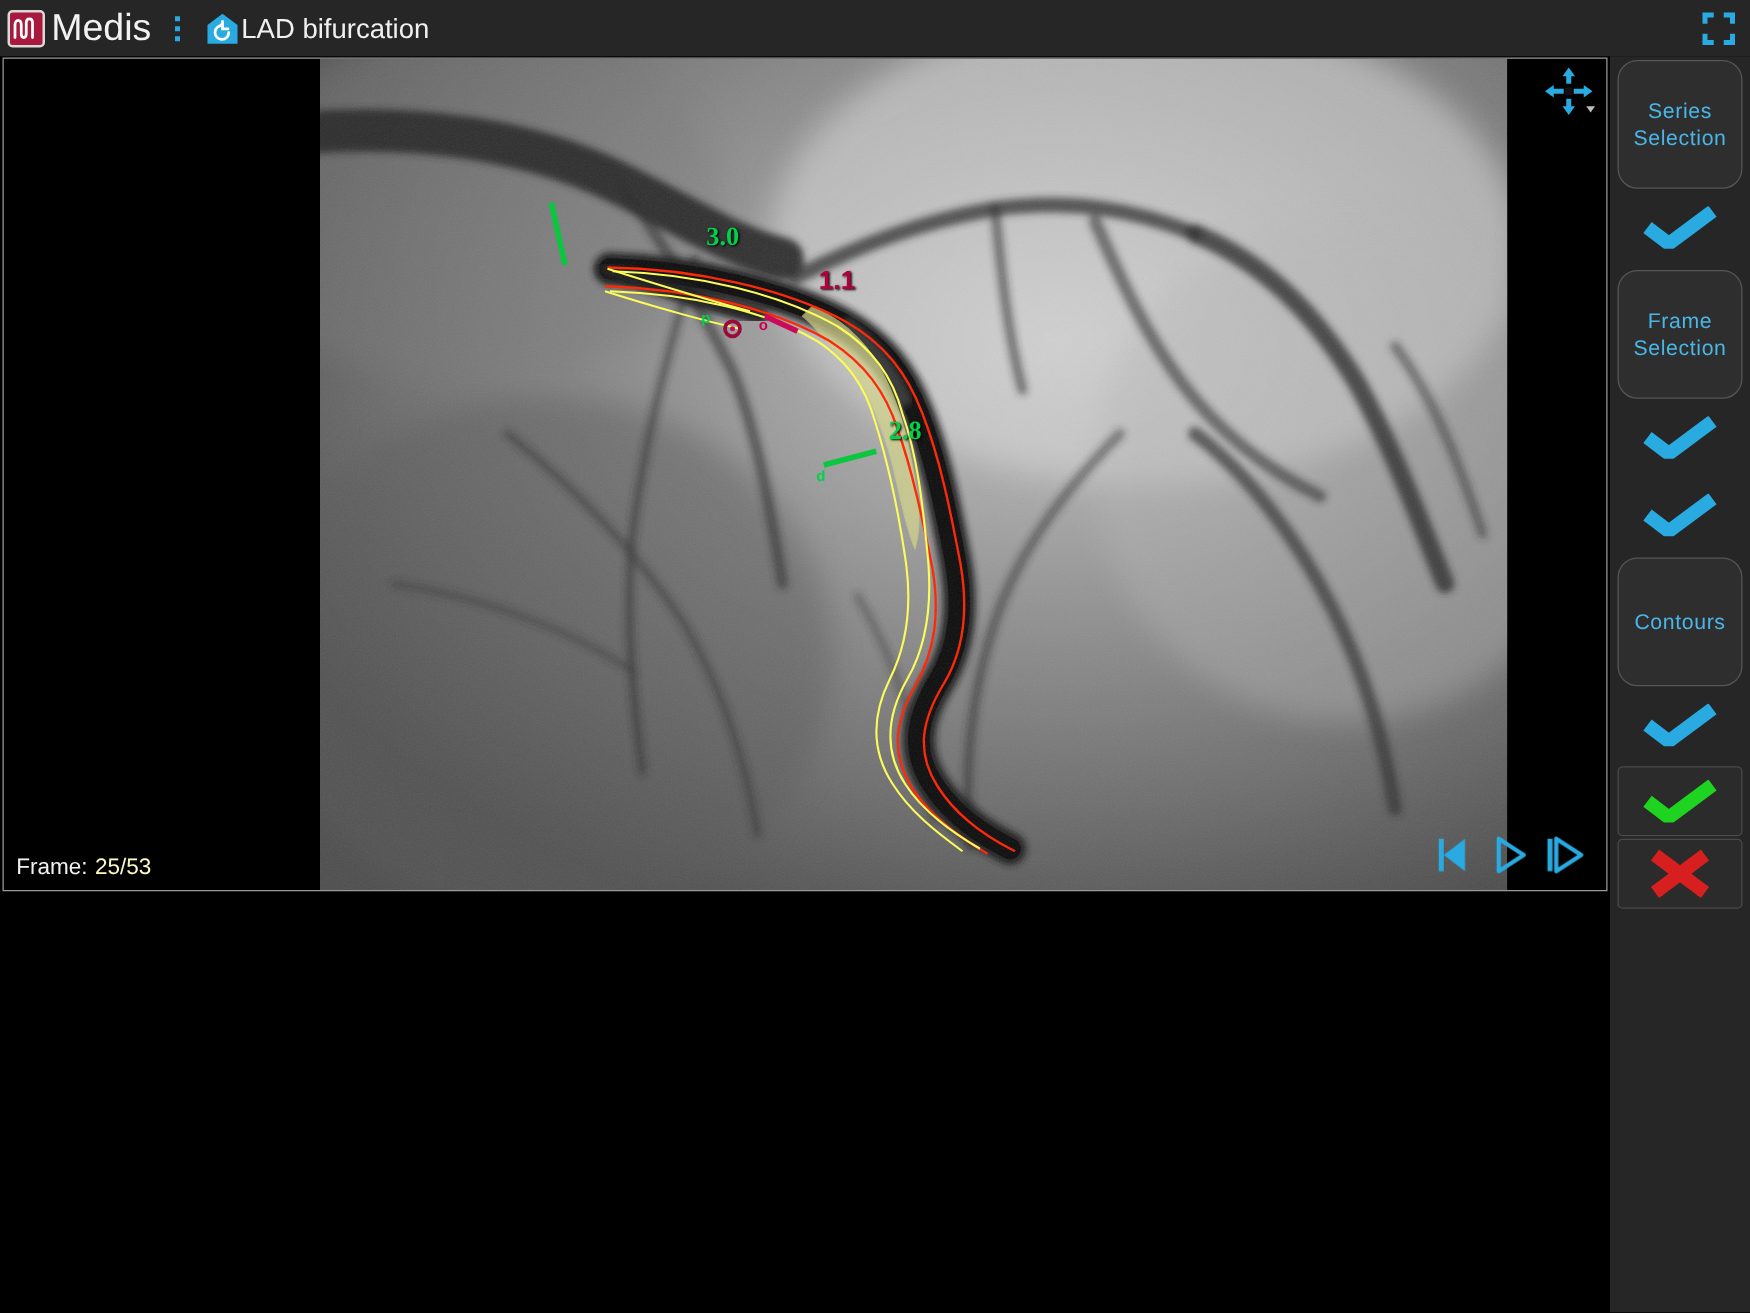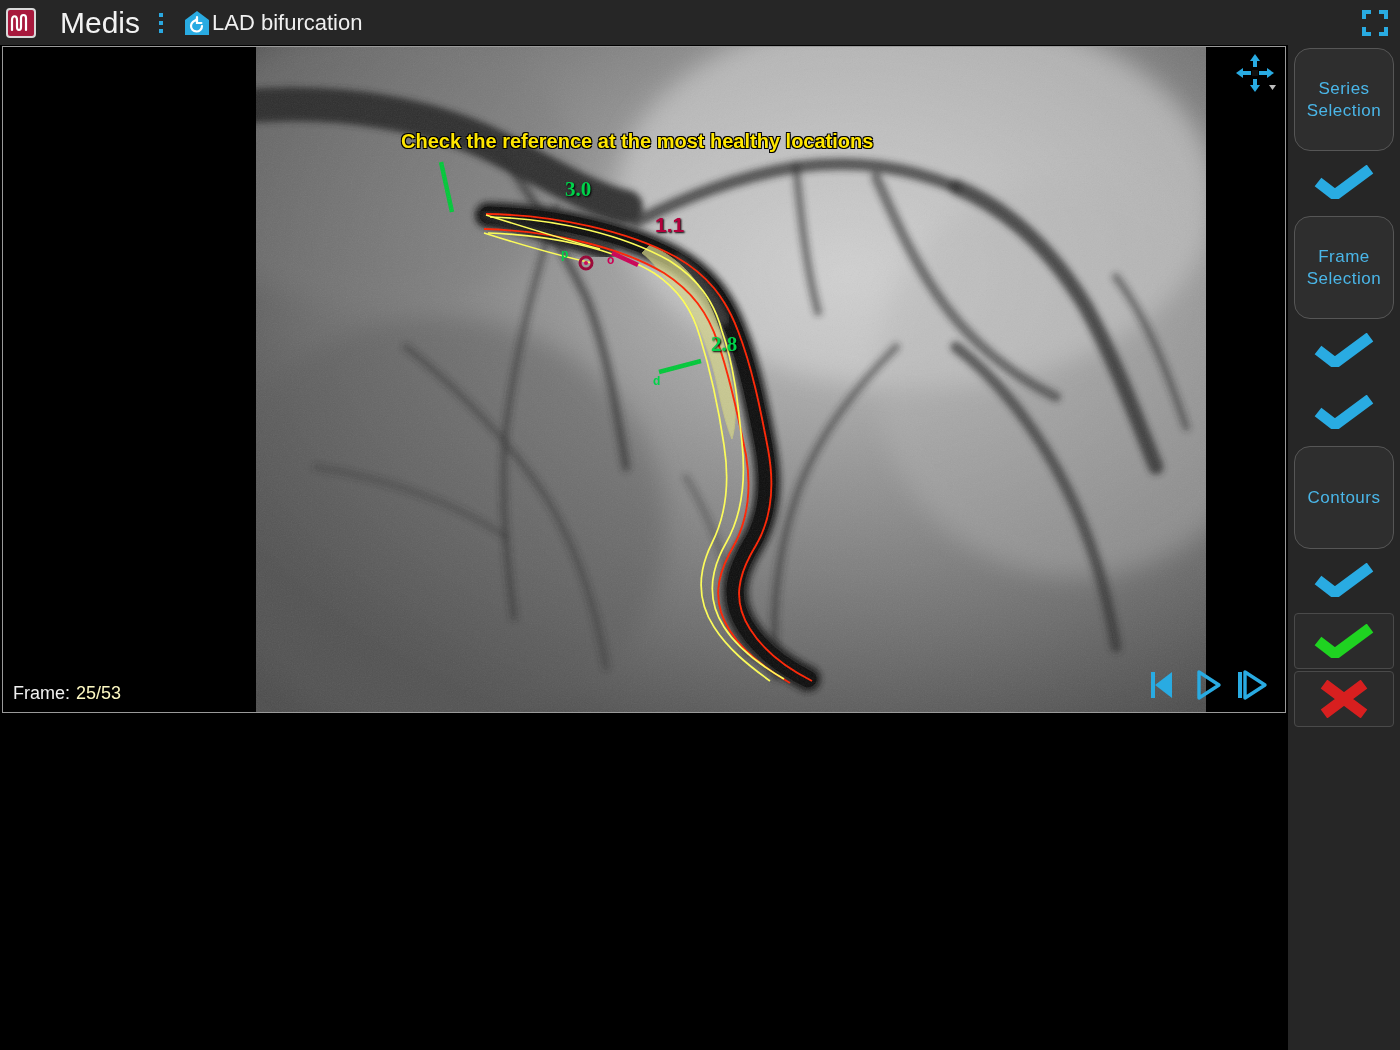--- a/index.html
+++ b/index.html
@@ -18,21 +18,21 @@
     display: flex; align-items: center;
   }
   .logo-mark {
     width: 30px; height: 30px; margin-left: 6px;
     background: #a8193d; border: 2px solid #d9d9d9; border-radius: 4px;
     position: relative; flex: none;
   }
   .logo-mark svg { position: absolute; left: 0; top: 0; }
   .logo-word {
     color: #f2f2f2; font-size: 30px; letter-spacing: 0px;
-    margin-left: 24px; font-weight: 400; line-height: 30px;
+    margin-left: 5px; font-weight: 400; line-height: 30px;
   }
   .dots-menu {
     margin-left: 14px; width: 14px; height: 30px;
     display: flex; flex-direction: column; justify-content: center;
     align-items: center; gap: 4px; cursor: pointer;
   }
   .dots-menu i { width: 4px; height: 4px; background: #2aa8e0; display: block; }
   .home-icon { margin-left: 14px; width: 30px; height: 30px; flex: none; }
   .doc-title {
     color: #f0f0f0; font-size: 22px; line-height: 30px;
@@ -250,21 +250,20 @@
         <line x1="356" y1="206" x2="382" y2="218" stroke="#cc0055" stroke-width="4.5"></line>
         <circle cx="330" cy="216" r="6" fill="none" stroke="#990033" stroke-width="3"></circle>
         <circle cx="330" cy="216" r="2" fill="#cc0055"></circle>
 
         <line x1="403" y1="325" x2="445" y2="314" stroke="#00c838" stroke-width="4.5"></line>
 
         <rect width="950" height="665" filter="url(#grain)" opacity="0.5"></rect>
       </svg>
     </div>
 
-    <div class="overlay-note">Check the reference at the most healthy locations</div>
 
     <div class="lbl-green" style="left:562px; top:130px;">3.0</div>
     <div class="lbl-magenta" style="left:652px; top:166px;">1.1</div>
     <div class="lbl-green" style="left:708px; top:285px;">2.8</div>
 
     <div class="lbl-small-green" style="left:558px; top:200px;">p</div>
     <div class="lbl-small-magenta" style="left:604px; top:206px;">o</div>
     <div class="lbl-small-green" style="left:650px; top:327px;">d</div>
 
     <div class="pan-icon">

